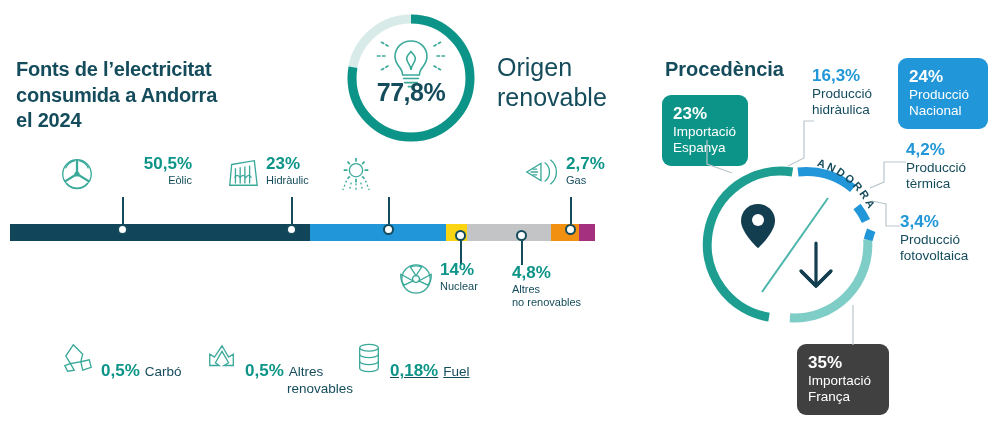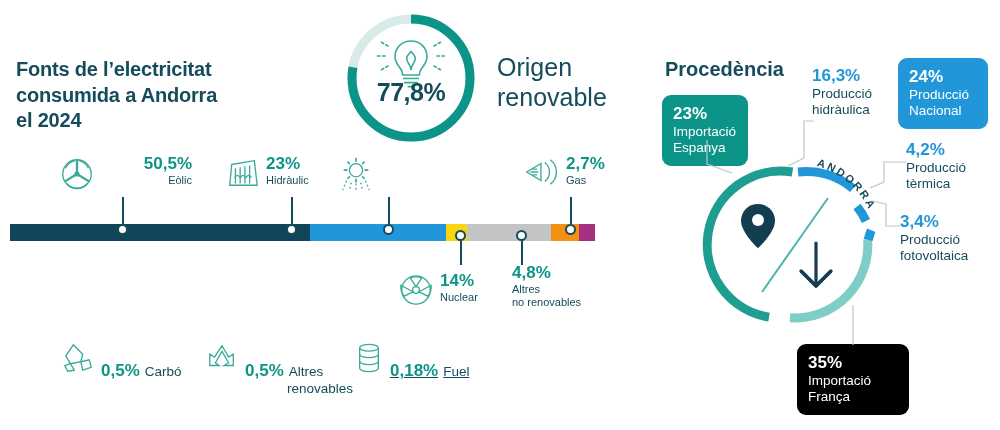--- a/index.html
+++ b/index.html
@@ -185,21 +185,21 @@
       <div class="seg-pct">2,7%</div>
       <div class="seg-name">Gas</div>
     </div>
   </div>
 </div>
 <div class="abs leader" style="left:570px;top:197px;height:27px;"></div>
 <div class="abs dot" style="left:565px;top:224px;"></div>
 
 <div class="abs dot" style="left:455px;top:230px;"></div>
 <div class="abs leader" style="left:460px;top:241px;height:24px;"></div>
-<div class="abs" style="left:398px;top:272px;">
+<div class="abs" style="left:398px;top:261px;">
   <div style="display:flex;align-items:flex-start;gap:6px;">
     <svg width="36" height="36" viewBox="0 0 38 38">
       <g class="ico">
         <circle cx="19" cy="19" r="15"></circle>
         <circle cx="19" cy="19" r="3.6"></circle>
         <path d="M19 15.4 L13 6.5 a15 15 0 0 1 12 0 Z"></path>
         <path d="M16 21 L6.5 25.5 a15 15 0 0 1 -3.5 -11.5 Z"></path>
         <path d="M22 21 L31.5 25.5 a15 15 0 0 0 3.5 -11.5 Z"></path>
       </g>
     </svg>
@@ -308,21 +308,21 @@
 </div>
 
 <div class="abs card" style="left:898px;top:58px;width:90px;background:#2196d8;">
   <div class="pct">24%</div>
   <div class="nm">
     <span>Producció</span>
     <span>Nacional</span>
   </div>
 </div>
 
-<div class="abs card" style="left:797px;top:344px;width:112px;background:#000000;">
+<div class="abs card" style="left:797px;top:344px;width:92px;background:#404040;">
   <div class="pct">35%</div>
   <div class="nm">
     <span>Importació</span>
     <span>França</span>
   </div>
 </div>
 <div class="abs" style="left:843px;top:305px;">
   <svg width="20" height="42" viewBox="0 0 20 42">
       <path class="brk" d="M10 0 L10 40"></path>
     </svg>

